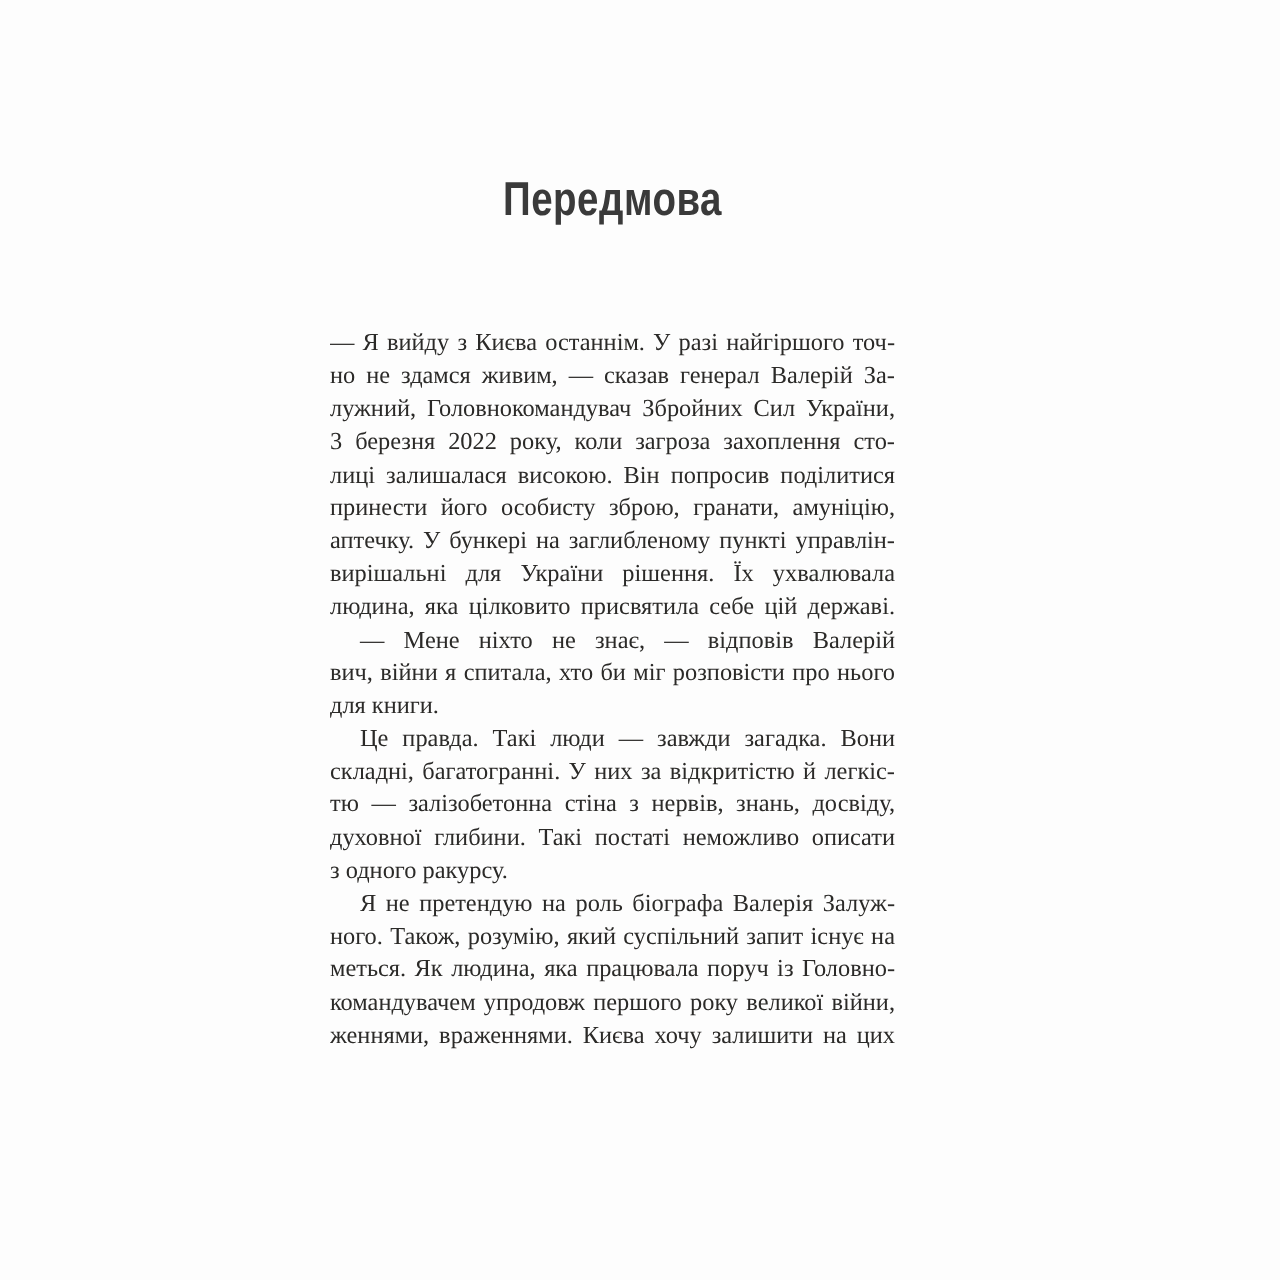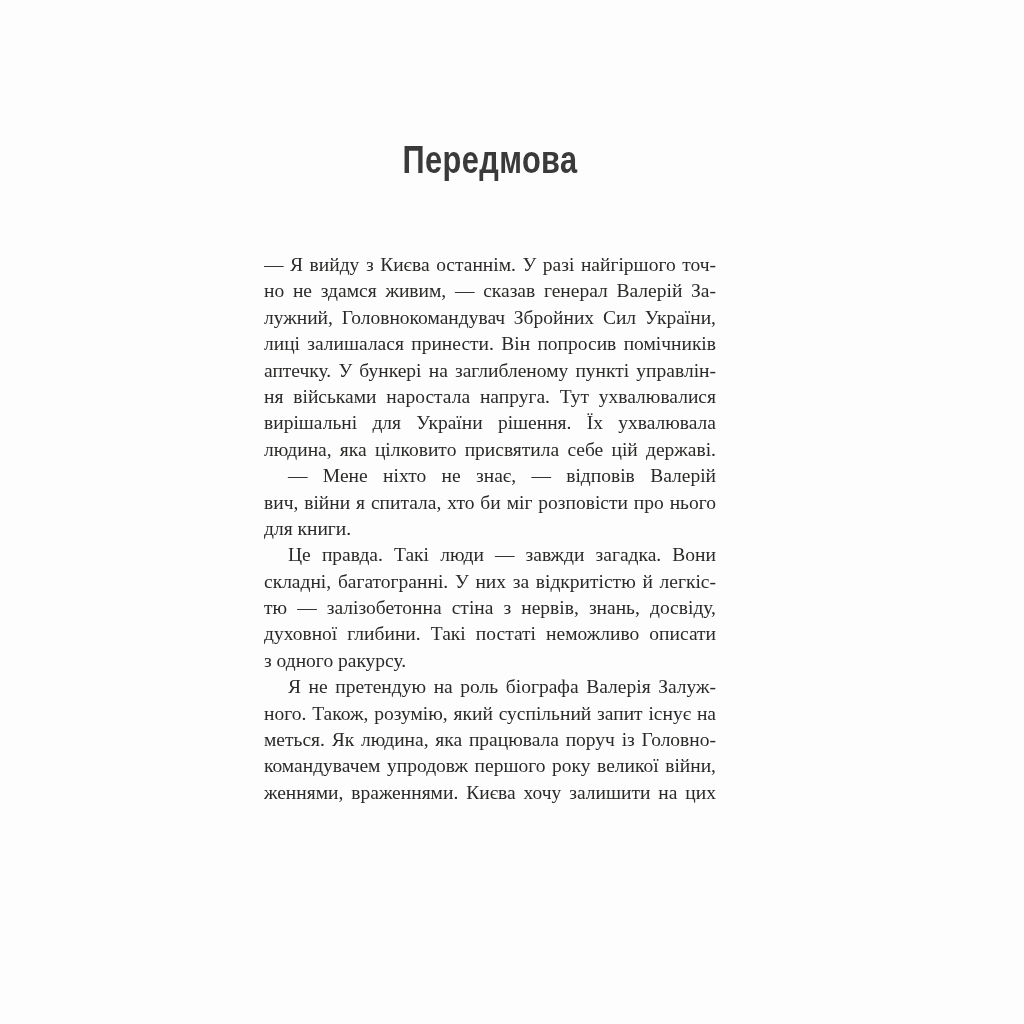--- a/index.html
+++ b/index.html
@@ -26,21 +26,21 @@
     font-size: 38px;
     line-height: 44px;
     letter-spacing: 0.5px;
     color: var(--title-color, #3a3a3a);
     transform: scaleX(0.81);
     transform-origin: 50% 50%;
   }
   .text-block {
     position: absolute;
     left: 264px;
-    top: 252px;
+    top: 262px;
     width: 452px;
     font-family: "Liberation Serif", "DejaVu Serif", serif;
     font-size: 19.5px;
     line-height: 26.4px;
     color: var(--text-color, #2b2a28);
   }
   .line {
     height: 26.4px;
     overflow: hidden;
     text-align: justify;
@@ -56,23 +56,24 @@
 </style>
 </head>
 <body>
 
 <div class="page">
   <h1 class="chapter-title">Передмова</h1>
   <div class="text-block">
       <div class="line">— Я вийду з Києва останнім. У разі найгіршого точ-</div>
       <div class="line">но не здамся живим, — сказав генерал Валерій За-</div>
       <div class="line">лужний, Головнокомандувач Збройних Сил України,</div>
-      <div class="line">лиці залишалася принести. Він попросив помічників</div>
+      <div class="line">3 березня 2022 року, коли загроза захоплення сто-</div>
+      <div class="line">лиці залишалася високою. Він попросив поділитися</div>
+      <div class="line">принести його особисту зброю, гранати, амуніцію,</div>
       <div class="line">аптечку. У бункері на заглибленому пункті управлін-</div>
-      <div class="line">ня військами наростала напруга. Тут ухвалювалися</div>
       <div class="line">вирішальні для України рішення. Їх ухвалювала</div>
       <div class="line">людина, яка цілковито присвятила себе цій державі.</div>
       <div class="line indent">— Мене ніхто не знає, — відповів Валерій Федоро-</div>
       <div class="line">вич, війни я спитала, хто би міг розповісти про нього</div>
       <div class="line last">для книги.</div>
       <div class="line indent">Це правда. Такі люди — завжди загадка. Вони</div>
       <div class="line">складні, багатогранні. У них за відкритістю й легкіс-</div>
       <div class="line">тю — залізобетонна стіна з нервів, знань, досвіду,</div>
       <div class="line">духовної глибини. Такі постаті неможливо описати</div>
       <div class="line last">з одного ракурсу.</div>

